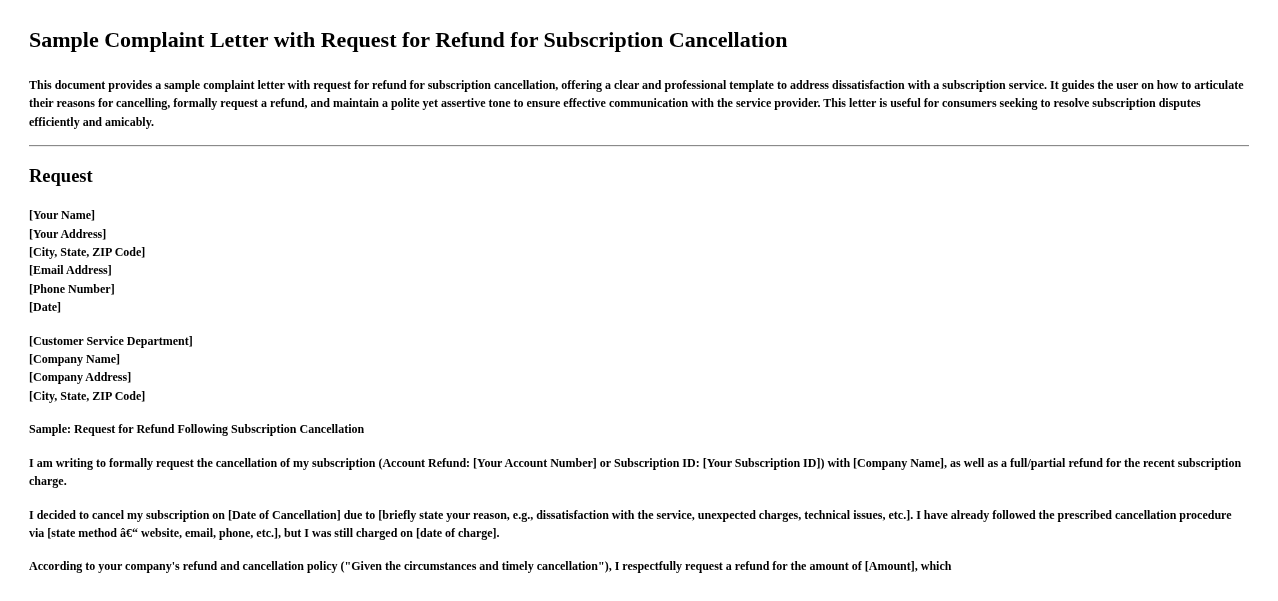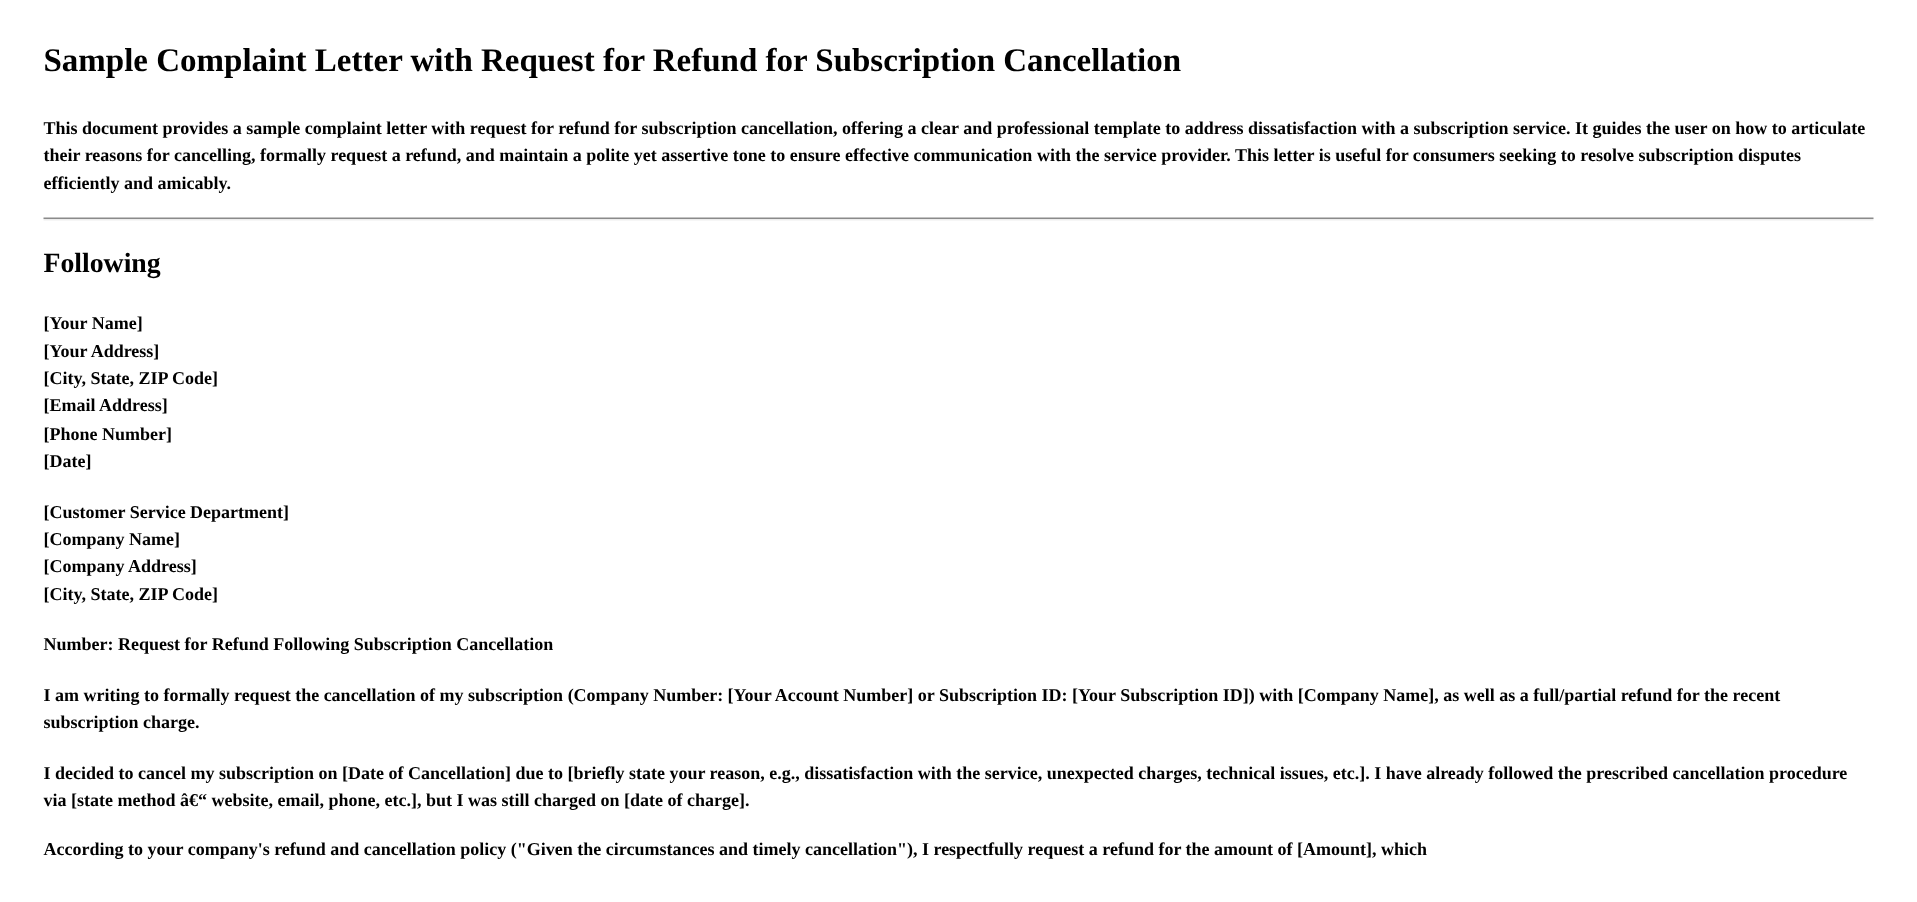--- a/index.html
+++ b/index.html
@@ -31,28 +31,28 @@
 <body>
 
 <div class="page">
 
   <h1 class="doc-title">Sample Complaint Letter with Request for Refund for Subscription Cancellation</h1>
 
   <p class="intro"><span>This document provides a </span><strong>sample complaint letter with request for refund for subscription cancellation</strong><span>, offering a clear and professional template to address dissatisfaction with a subscription service. It guides the user on how to articulate their reasons for cancelling, formally request a refund, and maintain a polite yet assertive tone to ensure effective communication with the service provider. This letter is useful for consumers seeking to resolve subscription disputes efficiently and amicably.</span></p>
 
   <hr class="divider">
 
-  <h3 class="section-heading">Following</h3>
+  <h3 class="section-heading">Request</h3>
 
   <p>[Your Name]<br>[Your Address]<br>[City, State, ZIP Code]<br>[Email Address]<br>[Phone Number]<br>[Date]</p>
 
   <p>[Customer Service Department]<br>[Company Name]<br>[Company Address]<br>[City, State, ZIP Code]</p>
 
-  <p>Number: Request for Refund Following Subscription Cancellation</p>
+  <p>Sample: Request for Refund Following Subscription Cancellation</p>
 
 
-  <p>I am writing to formally request the cancellation of my subscription (Company Number: [Your Account Number] or Subscription ID: [Your Subscription ID]) with [Company Name], as well as a full/partial refund for the recent subscription charge.</p>
+  <p>I am writing to formally request the cancellation of my subscription (Account Refund: [Your Account Number] or Subscription ID: [Your Subscription ID]) with [Company Name], as well as a full/partial refund for the recent subscription charge.</p>
 
   <p>I decided to cancel my subscription on [Date of Cancellation] due to [briefly state your reason, e.g., dissatisfaction with the service, unexpected charges, technical issues, etc.]. I have already followed the prescribed cancellation procedure via [state method â€“ website, email, phone, etc.], but I was still charged on [date of charge].</p>
 
   <p>According to your company's refund and cancellation policy ("Given the circumstances and timely cancellation"), I respectfully request a refund for the amount of [Amount], which</p>
 
 </div>
 
 </body></html>

